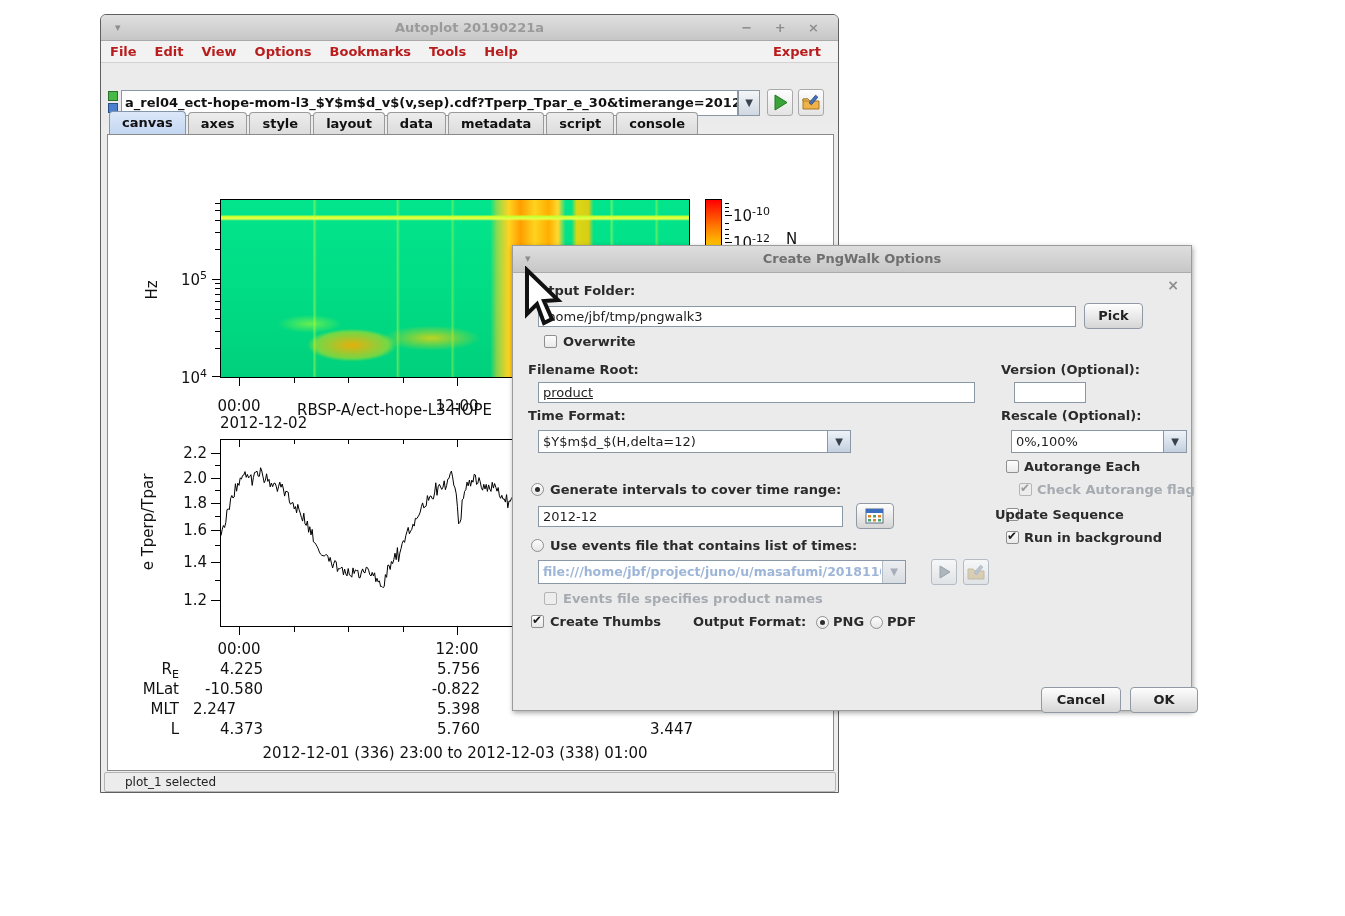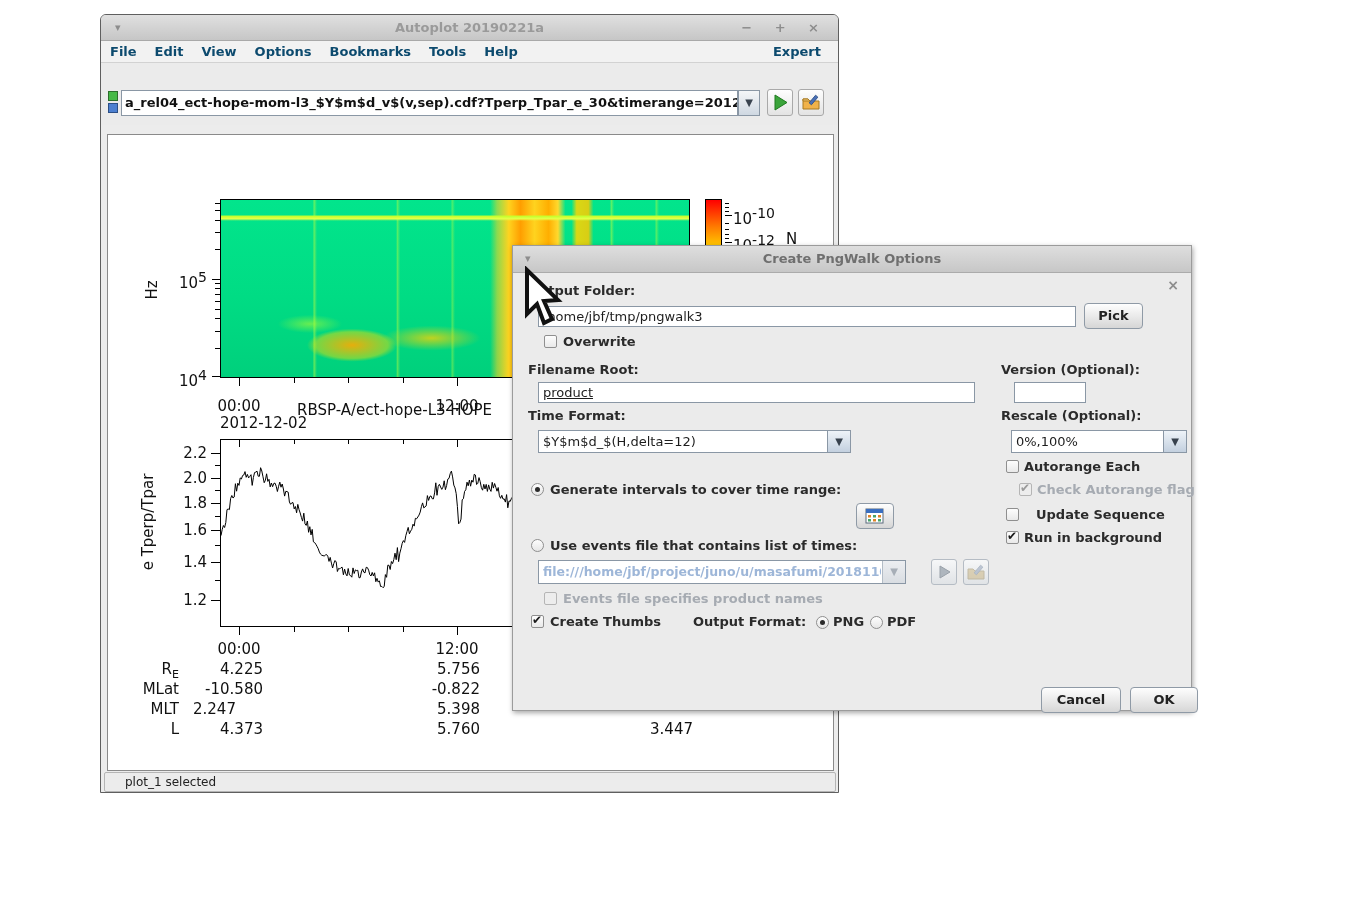--- a/index.html
+++ b/index.html
@@ -8,42 +8,42 @@
   .abs{position:absolute;}
   
   #appwin{left:100px;top:14px;width:739px;height:779px;background:#ececec;
           border:1px solid #5f5f5f;border-radius:6px 6px 0 0;box-sizing:border-box;}
   .titlebar{left:0;top:0;width:100%;height:26px;border-radius:5px 5px 0 0;
             background:linear-gradient(180deg,#e0e0e0,#c6c6c6);border-bottom:1px solid #a9a9a9;box-sizing:border-box;}
   .titlebar .ttl{width:100%;text-align:center;line-height:26px;font-size:13px;font-weight:bold;color:#9a9a9a;}
   .tb-shade{left:14px;top:0;line-height:26px;color:#8d8d8d;font-size:11px;}
   .tb-controls{right:10px;top:0;line-height:26px;color:#8d8d8d;font-size:13px;font-weight:bold;letter-spacing:9px;}
   .menubar{left:0;top:26px;width:100%;height:22px;background:#f2f2f2;border-bottom:1px solid #d2d2d2;box-sizing:border-box;}
-  .menubar span{display:inline-block;padding:0 9px;line-height:21px;font-size:13px;font-weight:bold;color:#0c4a6e;}
+  .menubar span{display:inline-block;padding:0 9px;line-height:21px;font-size:13px;font-weight:bold;color:#b91c1c;}
   .menu-right{position:absolute;right:8px;top:0;line-height:21px;font-size:13px;font-weight:bold;color:#1a1a1a;}
   .toolbar{left:0;top:48px;width:100%;height:62px;background:#ebebeb;}
   .sq{width:8px;height:8px;border:1px solid #2c6e2c;background:#46b946;}
   .sq.blue{border-color:#2b4f86;background:#4c7fd0;}
   .addr{left:20px;top:27px;width:617px;height:26px;background:#fff;border:1px solid #8a97a5;box-sizing:border-box;
         font-size:13px;font-weight:600;color:#111;line-height:24px;padding:0 3px;white-space:nowrap;overflow:hidden;}
   .dropbtn{width:22px;height:26px;background:linear-gradient(180deg,#f4f6f8,#cfd8e2);border:1px solid #8a97a5;
            box-sizing:border-box;text-align:center;line-height:24px;color:#3a4450;font-size:10px;}
   .toolbtn{width:26px;height:27px;background:linear-gradient(180deg,#fefefe,#e3e3e3);border:1px solid #a9a9a9;
            border-radius:3px;box-sizing:border-box;text-align:center;}
   .tabs{left:8px;top:96px;height:22px;}
   .tab{display:inline-block;height:21px;line-height:21px;padding:0 12px;margin-right:2px;font-size:13px;font-weight:bold;
        color:#111;background:linear-gradient(180deg,#ededed,#dcdcdc);border:1px solid #9a9a9a;border-bottom:none;
        border-radius:4px 4px 0 0;vertical-align:bottom;}
   .tab.sel{background:linear-gradient(180deg,#dce8fa,#c3d6f1);border-color:#8296ad;height:22px;line-height:22px;}
   #canvasPanel{left:6px;top:119px;width:727px;height:637px;background:#fff;border:1px solid #8a8a8a;box-sizing:border-box;}
   .statusbar{left:3px;top:757px;width:732px;height:20px;border:1px solid #b5b5b5;border-radius:2px;background:#ececec;
              box-sizing:border-box;font-size:12px;color:#222;line-height:18px;padding-left:20px;}
   
   .ptext{font-size:15px;color:#111;}
-  .ptext sup{font-size:14px;}
+  .ptext sup{font-size:11px;}
   .ptext sub{font-size:11px;}
   .rot{transform:rotate(-90deg);transform-origin:center center;}
   .tick{position:absolute;background:#000;}
   
   #spec{left:112px;top:64px;width:470px;height:179px;border:1px solid #000;box-sizing:border-box;
     background:
       linear-gradient(180deg, rgba(0,0,0,0) 8.3%, #c8ff2e 9.3%, #e6ff4a 10.6%, rgba(0,0,0,0) 11.8%),
       linear-gradient(90deg, rgba(0,0,0,0) 57.5%, rgba(255,211,31,.55) 59%, #ffd31f 61.5%, #ff9e00 64%, #ffd31f 67%, #ffae00 70%, #ffd92e 72%, rgba(0,0,0,0) 73.6%),
       linear-gradient(90deg, rgba(0,0,0,0) 74.9%, rgba(255,214,0,.85) 76%, rgba(255,202,0,.85) 78.5%, rgba(0,0,0,0) 79.6%),
       radial-gradient(60px 22px at 28% 82%, rgba(255,170,0,.9), rgba(255,220,0,.45) 60%, rgba(0,0,0,0) 75%),
@@ -118,20 +118,23 @@
       </div>
       <div class="abs toolbtn" style="left:697px;top:26px;">
         <svg width="24" height="25">
           <path d="M4 9 L4 19 L20 19 L20 11 L11 11 L9 9 Z" fill="#f0b24a" stroke="#a87a20" stroke-width="1"></path>
           <path d="M4 9 L9 9 L11 11 L4 11 Z" fill="#f7cc7d" stroke="#a87a20" stroke-width="1"></path>
           <rect x="13" y="5" width="3" height="10" transform="rotate(40 14.5 10)" fill="#4a6fb5" stroke="#2b4f86" stroke-width="0.8"></rect>
         </svg>
       </div>
     </div>
 
+    <div class="abs tabs">
+      <span class="tab sel">canvas</span><span class="tab">axes</span><span class="tab">style</span><span class="tab">layout</span><span class="tab">data</span><span class="tab">metadata</span><span class="tab">script</span><span class="tab">console</span>
+    </div>
 
     <div class="abs" id="canvasPanel">
 
 
       <div class="abs" id="spec"></div>
       <div class="abs" id="cbar"></div>
 
       <div class="abs ptext rot" style="left:14px;top:146px;width:60px;text-align:center;">Hz</div>
       <div class="abs ptext" style="left:55px;top:134px;width:44px;text-align:right;"><span>10</span><sup>5</sup></div>
       <div class="abs ptext" style="left:55px;top:232px;width:44px;text-align:right;"><span>10</span><sup>4</sup></div>
@@ -168,20 +171,21 @@
       <div class="abs ptext" style="left:85px;top:545px;width:70px;text-align:right;">-10.580</div>
       <div class="abs ptext" style="left:302px;top:545px;width:70px;text-align:right;">-0.822</div>
       <div class="abs ptext" style="left:0;top:565px;width:71px;text-align:right;">MLT</div>
       <div class="abs ptext" style="left:85px;top:565px;width:70px;text-align:left;">2.247</div>
       <div class="abs ptext" style="left:302px;top:565px;width:70px;text-align:right;">5.398</div>
       <div class="abs ptext" style="left:0;top:585px;width:71px;text-align:right;">L</div>
       <div class="abs ptext" style="left:85px;top:585px;width:70px;text-align:right;">4.373</div>
       <div class="abs ptext" style="left:302px;top:585px;width:70px;text-align:right;">5.760</div>
       <div class="abs ptext" style="left:515px;top:585px;width:70px;text-align:right;">3.447</div>
 
+      <div class="abs ptext" style="left:147px;top:609px;width:400px;text-align:center;white-space:nowrap;">2012-12-01 (336) 23:00 to 2012-12-03 (338) 01:00</div>
       <div id="tickLayer">
           <div class="tick" style="left: 104px; top: 144px; width: 8px; height: 1px;"></div>
           <div class="tick" style="left: 104px; top: 241px; width: 8px; height: 1px;"></div>
           <div class="tick" style="left: 107px; top: 213px; width: 5px; height: 1px;"></div>
           <div class="tick" style="left: 107px; top: 196px; width: 5px; height: 1px;"></div>
           <div class="tick" style="left: 107px; top: 183px; width: 5px; height: 1px;"></div>
           <div class="tick" style="left: 107px; top: 174px; width: 5px; height: 1px;"></div>
           <div class="tick" style="left: 107px; top: 166px; width: 5px; height: 1px;"></div>
           <div class="tick" style="left: 107px; top: 159px; width: 5px; height: 1px;"></div>
           <div class="tick" style="left: 107px; top: 153px; width: 5px; height: 1px;"></div>
@@ -269,34 +273,35 @@
     <div class="abs dlabel" style="left:511px;top:213px;">Autorange Each</div>
     <div class="abs cb dis" style="left:506px;top:237px;">
         <span class="abs mark">✔</span>
       </div>
     <div class="abs dlabel dis" style="left:524px;top:236px;">Check Autorange flag</div>
 
     <div class="abs radio" style="left:18px;top:237px;">
         <div class="dot"></div>
       </div>
     <div class="abs dlabel" style="left:37px;top:236px;">Generate intervals to cover time range:</div>
+    <div class="abs field" style="left:25px;top:260px;width:305px;height:21px;">2012-12</div>
     <div class="abs btn" style="left:343px;top:257px;width:38px;height:26px;">
       <svg width="20" height="18" style="margin-top:3px;">
         <rect x="1" y="2" width="17" height="14" fill="#fff" stroke="#5b6b7c"></rect>
         <rect x="1" y="2" width="17" height="4" fill="#3a6ebf"></rect>
         <rect x="3" y="8" width="3" height="2.5" fill="#e08226"></rect>
           <rect x="8" y="8" width="3" height="2.5" fill="#49a36a"></rect>
           <rect x="13" y="8" width="3" height="2.5" fill="#e08226"></rect>
         <rect x="3" y="12" width="3" height="2.5" fill="#49a36a"></rect>
           <rect x="8" y="12" width="3" height="2.5" fill="#e08226"></rect>
           <rect x="13" y="12" width="3" height="2.5" fill="#49a36a"></rect>
       </svg>
     </div>
     <div class="abs cb" style="left:493px;top:262px;"></div>
-    <div class="abs dlabel" style="left:523px;top:261px;text-align:center;">Update Sequence</div>
+    <div class="abs dlabel" style="left:482px;top:261px;text-align:center;">Update Sequence</div>
     <div class="abs cb" style="left:493px;top:285px;">
         <span class="abs mark">✔</span>
       </div>
     <div class="abs dlabel" style="left:511px;top:284px;">Run in background</div>
 
     <div class="abs radio" style="left:18px;top:293px;"></div>
     <div class="abs dlabel" style="left:37px;top:292px;">Use events file that contains list of times:</div>
     <div class="abs combo dis" style="left:25px;top:314px;width:368px;height:24px;">
       <div class="ctext" style="line-height:22px;">file:///home/jbf/project/juno/u/masafumi/20181109//O</div>
       <div class="carrow" style="line-height:22px;">▼</div>

